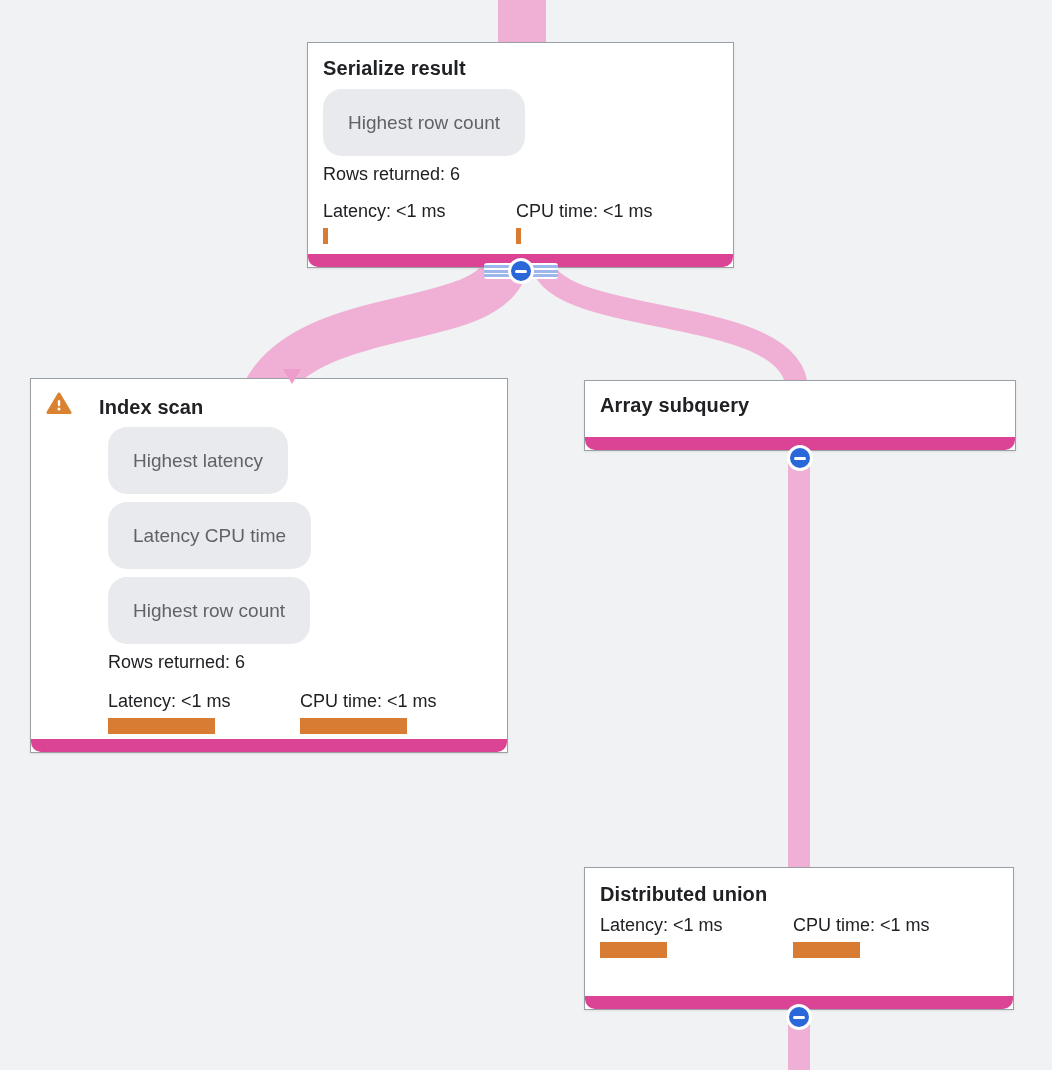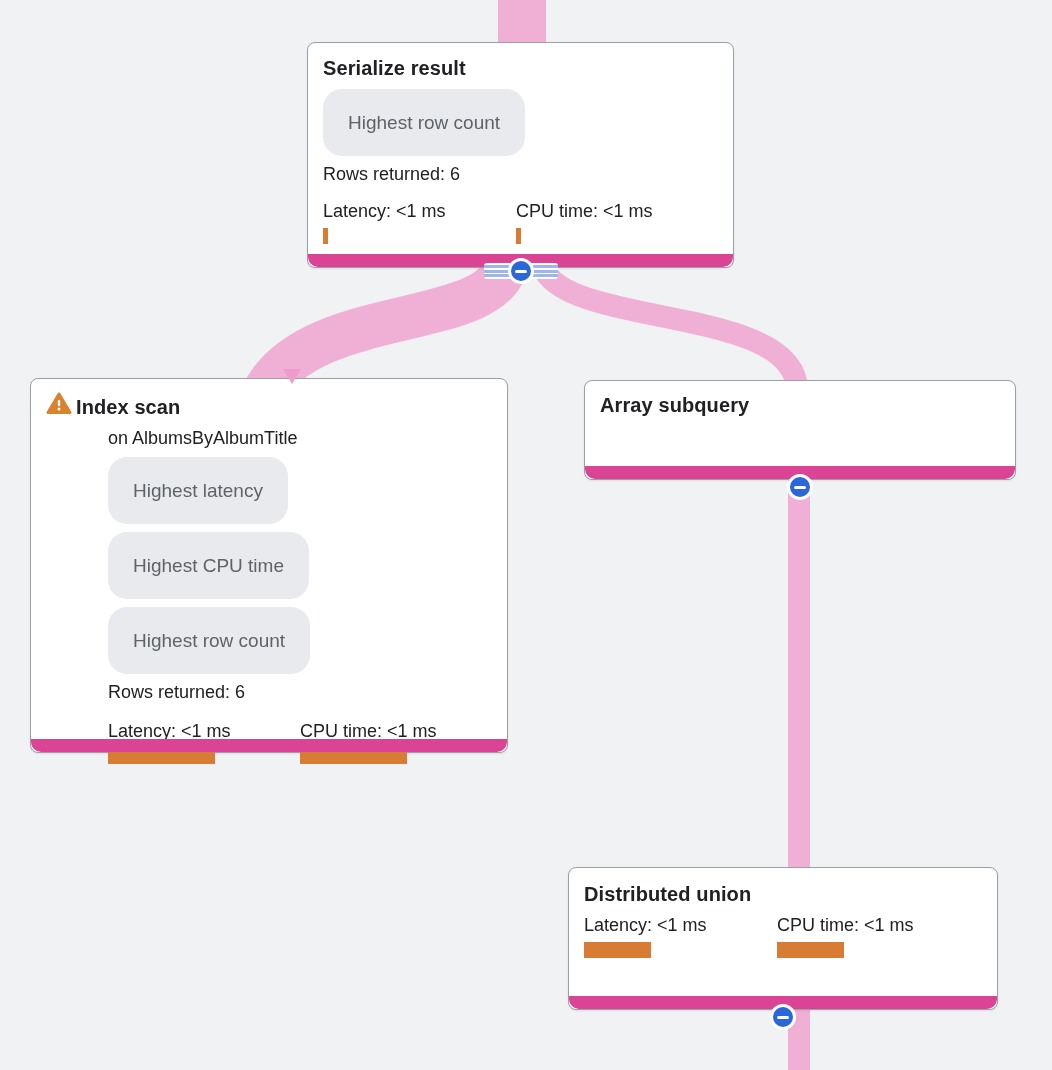--- a/index.html
+++ b/index.html
@@ -15,21 +15,21 @@
     font-family:"Liberation Sans","DejaVu Sans",sans-serif;
     background:var(--bg,#F0F2F4);
     color:var(--text-primary,#202124);
   }
   .canvas{position:relative;width:1052px;height:1070px;background:var(--bg,#F0F2F4);}
   svg.edges{position:absolute;left:0;top:0;z-index:0;}
   .edge{fill:none;stroke:var(--edge-pink,#F0AFD4);}
 
   .node{
     position:absolute;z-index:1;background:var(--card-bg,#fff);
-    border:1px solid var(--card-border,#9AA0A6);border-radius:8px;
+    border:1px solid var(--card-border,#9AA0A6);border-radius:0;
     box-shadow:0 1px 2px rgba(0,0,0,.08);
   }
   .node-accent{
     position:absolute;left:0;right:0;bottom:0;height:13px;
     background:var(--pink-bar,#DB4394);border-radius:0 0 10px 10px;
   }
   .node-pad{padding:15px 15px 0 15px;}
 
   .node-title{font-size:20px;font-weight:600;letter-spacing:.1px;color:var(--text-primary,#202124);}
   .subtitle{font-size:18px;margin-top:9px;color:var(--text-primary,#202124);}
@@ -52,35 +52,35 @@
   }
   .collapse-btn .minus{display:block;width:12px;height:3px;background:#fff;border-radius:2px;}
 
   .multi-edge{
     position:absolute;left:50%;margin-left:-37px;width:74px;height:16px;
     background:#fff;border-radius:3px;z-index:3;
     display:flex;flex-direction:column;justify-content:space-between;padding:2px 0;
   }
   .multi-edge .stripe{height:3px;background:var(--multi-edge-line,#9DB7EC);}
 
-  .title-row{display:flex;align-items:flex-start;gap:4px;}
+  .title-row{display:flex;align-items:flex-start;gap:27px;}
   .warning-icon{flex:0 0 auto;margin-top:-4px;}
   .indented{padding-left:62px;}
 
   .arrow-tip{
     position:absolute;z-index:2;width:0;height:0;
     border-left:9px solid transparent;border-right:9px solid transparent;
     border-top:15px solid var(--arrow-pink,#EE9CCB);
   }
 
   
   #node-serialize{left:307px;top:42px;width:427px;height:226px;}
   #node-index-scan{left:30px;top:378px;width:478px;height:375px;}
-  #node-array-subquery{left:584px;top:380px;width:432px;height:100px;}
-  #node-distributed-union{left:568px;top:867px;width:430px;height:143px;}
+  #node-array-subquery{left:584px;top:380px;width:432px;height:71px;}
+  #node-distributed-union{left:584px;top:867px;width:430px;height:143px;}
 
   #node-serialize .collapse-btn{bottom:-17px;}
   #node-serialize .multi-edge{bottom:-12px;}
   #node-array-subquery .collapse-btn{bottom:-21px;}
   #node-distributed-union .collapse-btn{bottom:-21px;}
 
   #node-serialize .node-pad{padding-top:14px;}
   #node-array-subquery .node-pad{padding-top:13px;}
 </style>
 </head>
@@ -131,24 +131,23 @@
         <span class="warning-icon">
           <svg width="26" height="23" viewBox="0 0 26 23">
             <path d="M13 2 L24 20.5 H2 Z" fill="var(--warning-orange,#D9822F)" stroke="var(--warning-orange,#D9822F)" stroke-width="3" stroke-linejoin="round"></path>
             <rect x="11.8" y="8" width="2.4" height="6.2" rx="1.2" fill="#fff"></rect>
             <circle cx="13" cy="17" r="1.5" fill="#fff"></circle>
           </svg>
         </span>
         <span class="node-title">Index scan</span>
       </div>
       <div class="indented">
-        <div class="subtitle">on AlbumsByAlbumTitle</div>
         <div class="badge-col" style="margin-top:3px;">
           <span class="badge">Highest latency</span>
-          <span class="badge">Highest CPU time</span>
+          <span class="badge">Latency CPU time</span>
           <span class="badge">Highest row count</span>
         </div>
         <div class="rows-line">Rows returned: 6</div>
         <div class="metrics" style="margin-top:18px;">
           <div class="metric">
             <div class="metric-label">Latency: &lt;1 ms</div>
             <div class="metric-bar" style="width:107px;height:16px"></div>
           </div>
           <div class="metric">
             <div class="metric-label">CPU time: &lt;1 ms</div>

